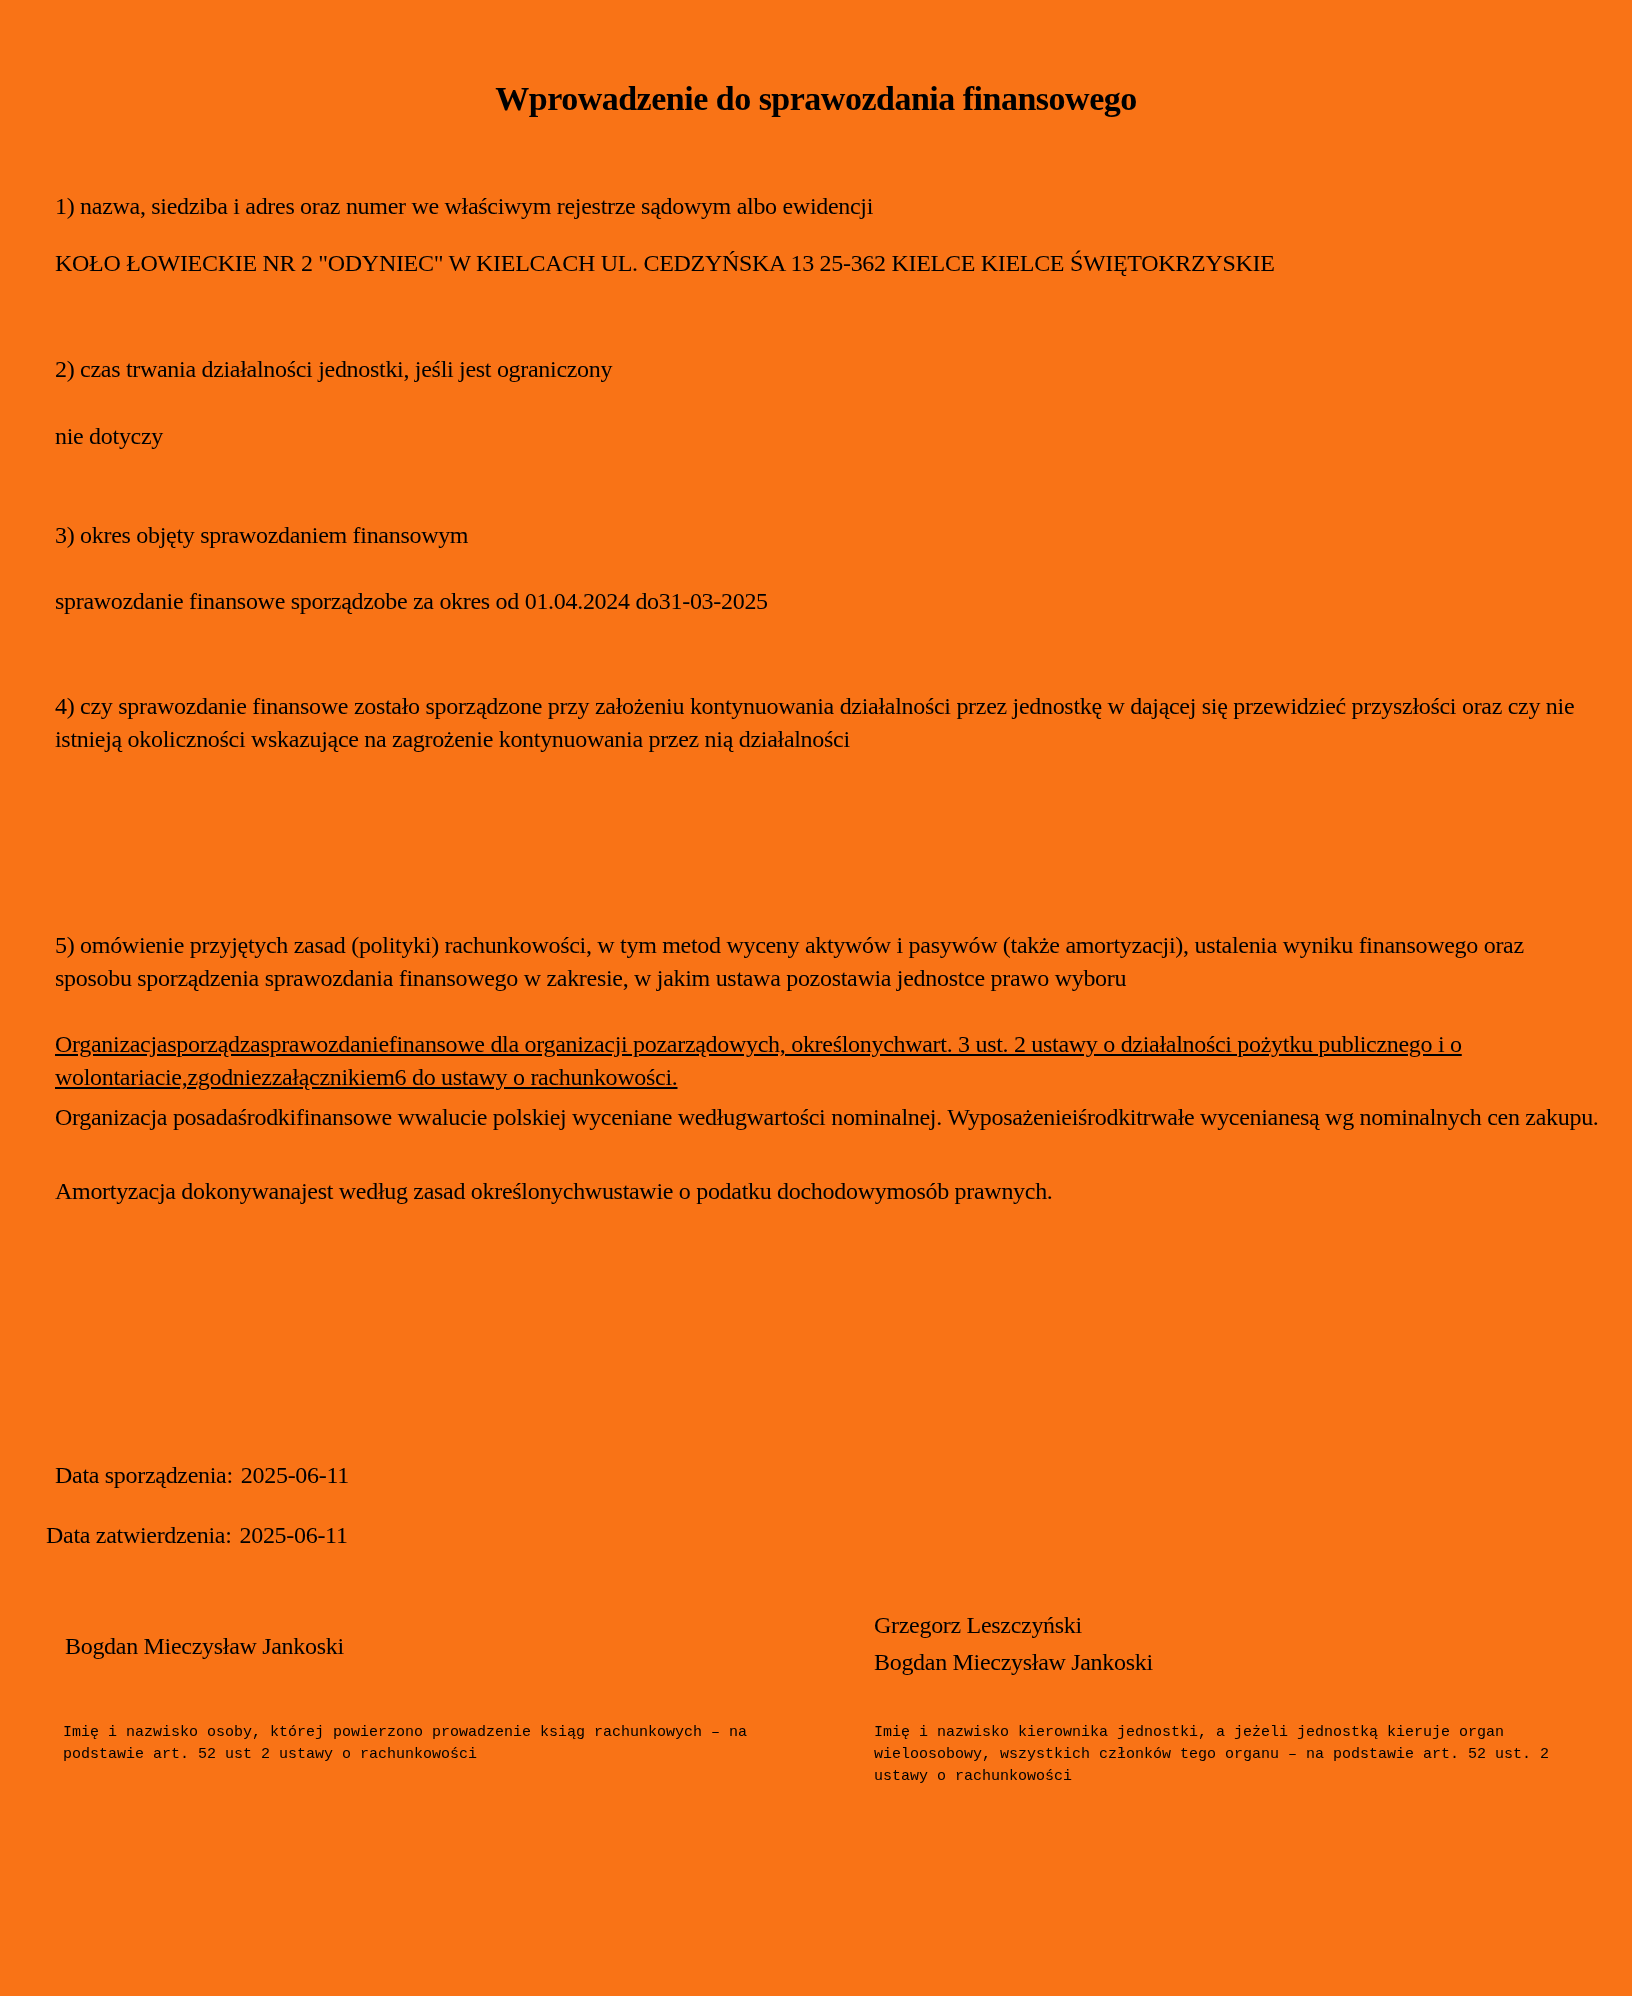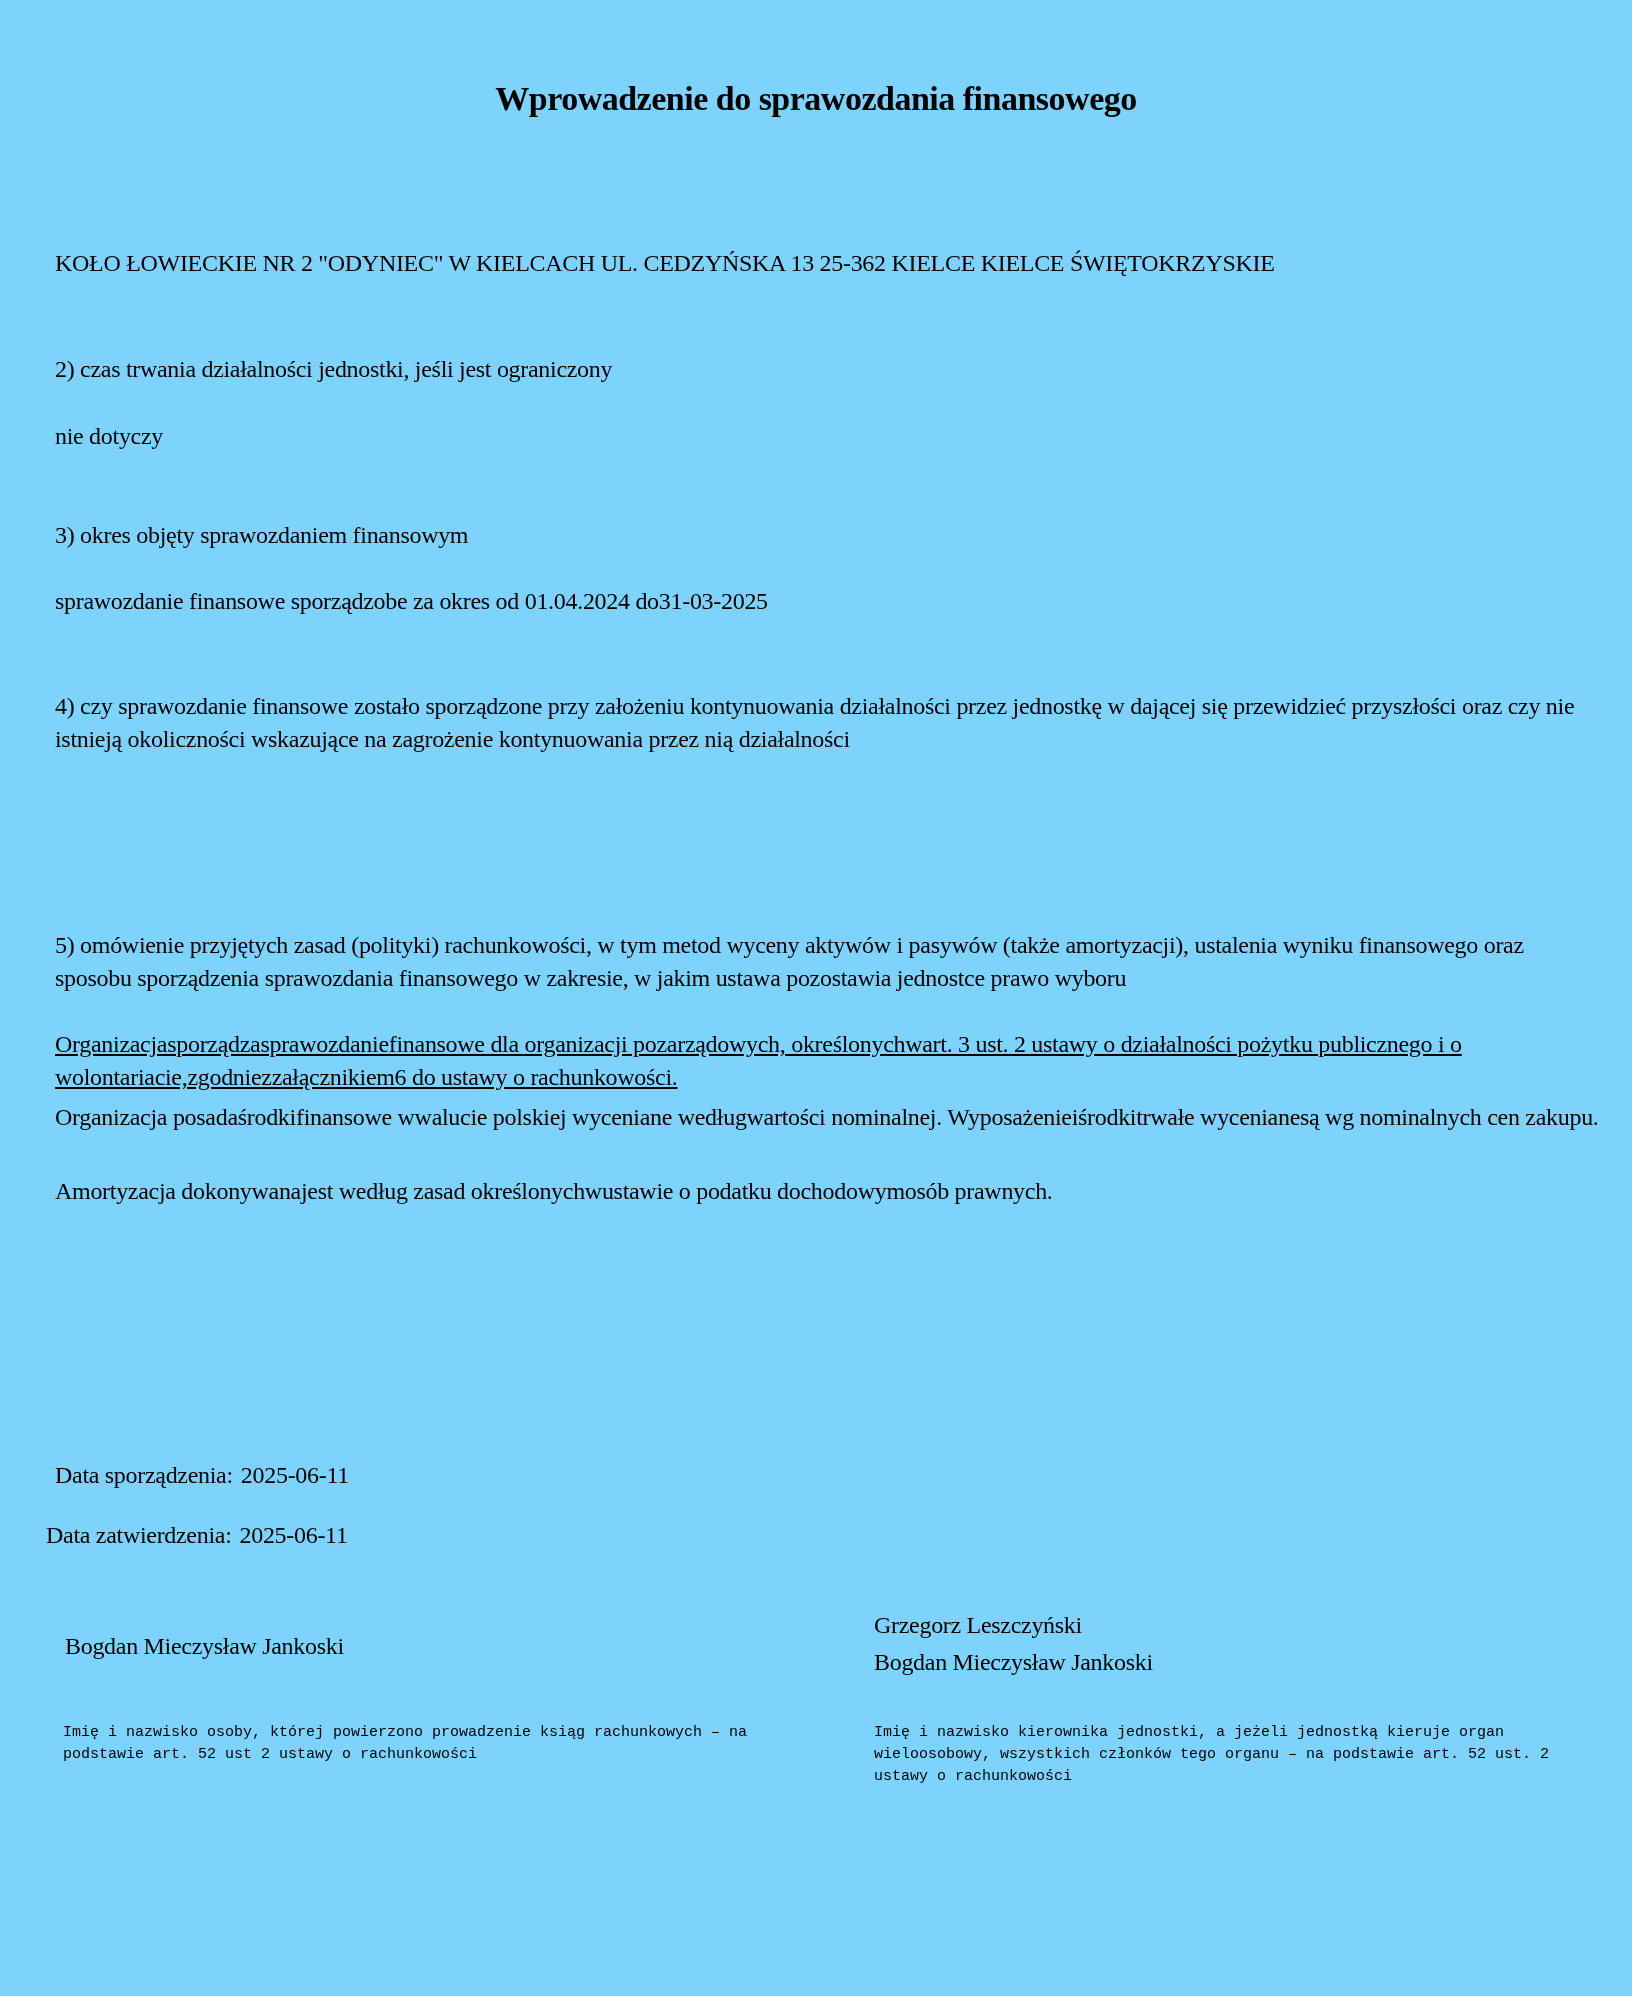--- a/index.html
+++ b/index.html
@@ -4,21 +4,21 @@
 <style>
   html, body {
     margin: 0;
     padding: 0;
     background: #ffffff;
   }
   .page {
     position: relative;
     width: 1632px;
     height: 1996px;
-    background: #7dd3fc;
+    background: #f97316;
     overflow: hidden;
   }
   .txt {
     position: absolute;
     font-family: "Liberation Serif", "DejaVu Serif", serif;
     font-size: 24px;
     line-height: 33px;
     color: #000000;
     letter-spacing: -0.3px;
   }
@@ -43,20 +43,21 @@
     font-family: Liberation Mono, monospace;
   }
 </style>
 </head>
 <body>
 
 <div class="page">
 
   <h1 class="txt doc-title">Wprowadzenie do sprawozdania finansowego</h1>
 
+  <div class="txt body-block" style="top:190px;">1) nazwa, siedziba i adres oraz numer we właściwym rejestrze sądowym albo ewidencji</div>
   <div class="txt body-block" style="top:247px;">KOŁO ŁOWIECKIE NR 2 "ODYNIEC" W KIELCACH UL. CEDZYŃSKA 13 25-362 KIELCE KIELCE ŚWIĘTOKRZYSKIE</div>
 
   <div class="txt body-block" style="top:353px;">2) czas trwania działalności jednostki, jeśli jest ograniczony</div>
   <div class="txt body-block" style="top:420px;">nie dotyczy</div>
 
   <div class="txt body-block" style="top:519px;">3) okres objęty sprawozdaniem finansowym</div>
   <div class="txt body-block" style="top:585px;">sprawozdanie finansowe sporządzobe za okres od 01.04.2024 do31-03-2025</div>
 
   <div class="txt body-block" style="top:690px;">4) czy sprawozdanie finansowe zostało sporządzone przy założeniu kontynuowania działalności przez jednostkę w dającej się przewidzieć przyszłości oraz czy nie istnieją okoliczności wskazujące na zagrożenie kontynuowania przez nią działalności</div>
 

